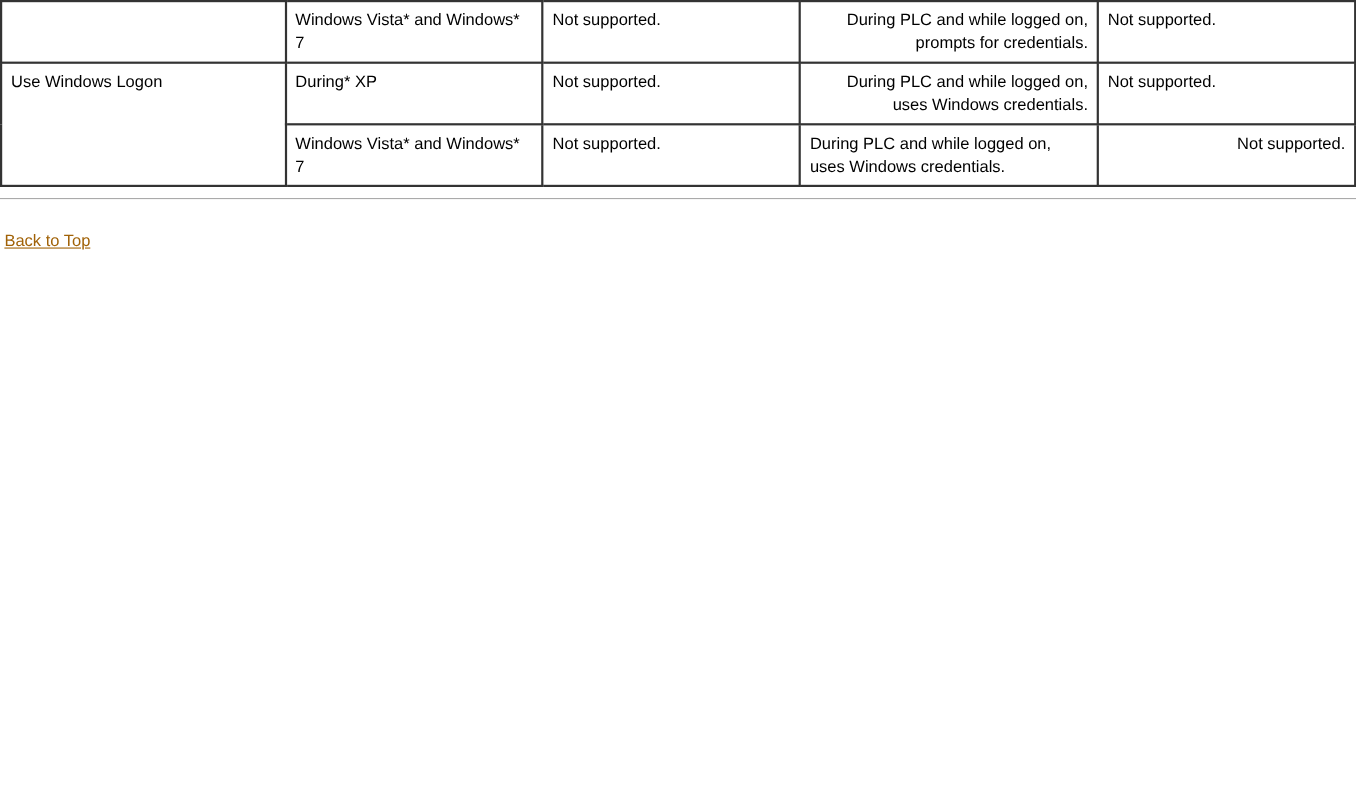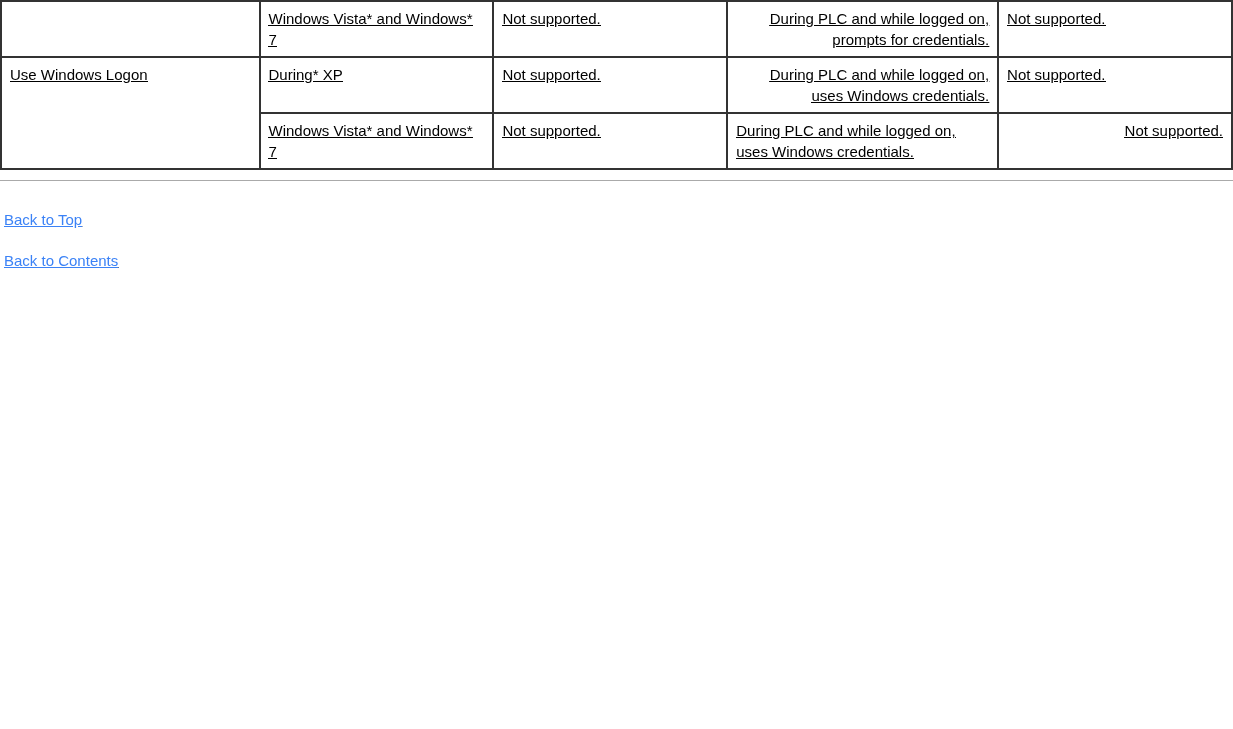--- a/index.html
+++ b/index.html
@@ -1,19 +1,18 @@
 <!DOCTYPE html>
 <html><head>
   <meta charset="utf-8">
   <style>
     * {
       margin: 0;
       padding: 0;
       box-sizing: border-box;
-      text-decoration: underline;
     }
 
     body {
       font-family: Arial, sans-serif;
       font-size: 15px;
       color: #000;
       background: #fff;
       width: 1233px;
       min-height: 729px;
     }
@@ -56,21 +55,21 @@
     }
 
     .footer-section {
       padding: 30px 0 20px 4px;
       border-top: 1px solid #aaa;
       margin-top: 10px;
     }
 
     .footer-link {
       display: block;
-      color: #3b82f6;
+      color: #a16207;
       text-decoration: underline;
       font-size: 15px;
       margin-bottom: 24px;
       cursor: pointer;
     }
   </style>
 </head>
 <body>
 
 <div class="table-container">
@@ -98,14 +97,13 @@
         <td>Not supported.</td>
         <td>During PLC and while logged on, uses Windows credentials.</td>
         <td>Not supported.</td>
       </tr>
     </tbody>
   </table>
 </div>
 
 <div class="footer-section">
   <a class="footer-link" href="#">Back to Top</a>
-  <a class="footer-link" href="#">Back to Contents</a>
 </div>
 
 </body></html>

